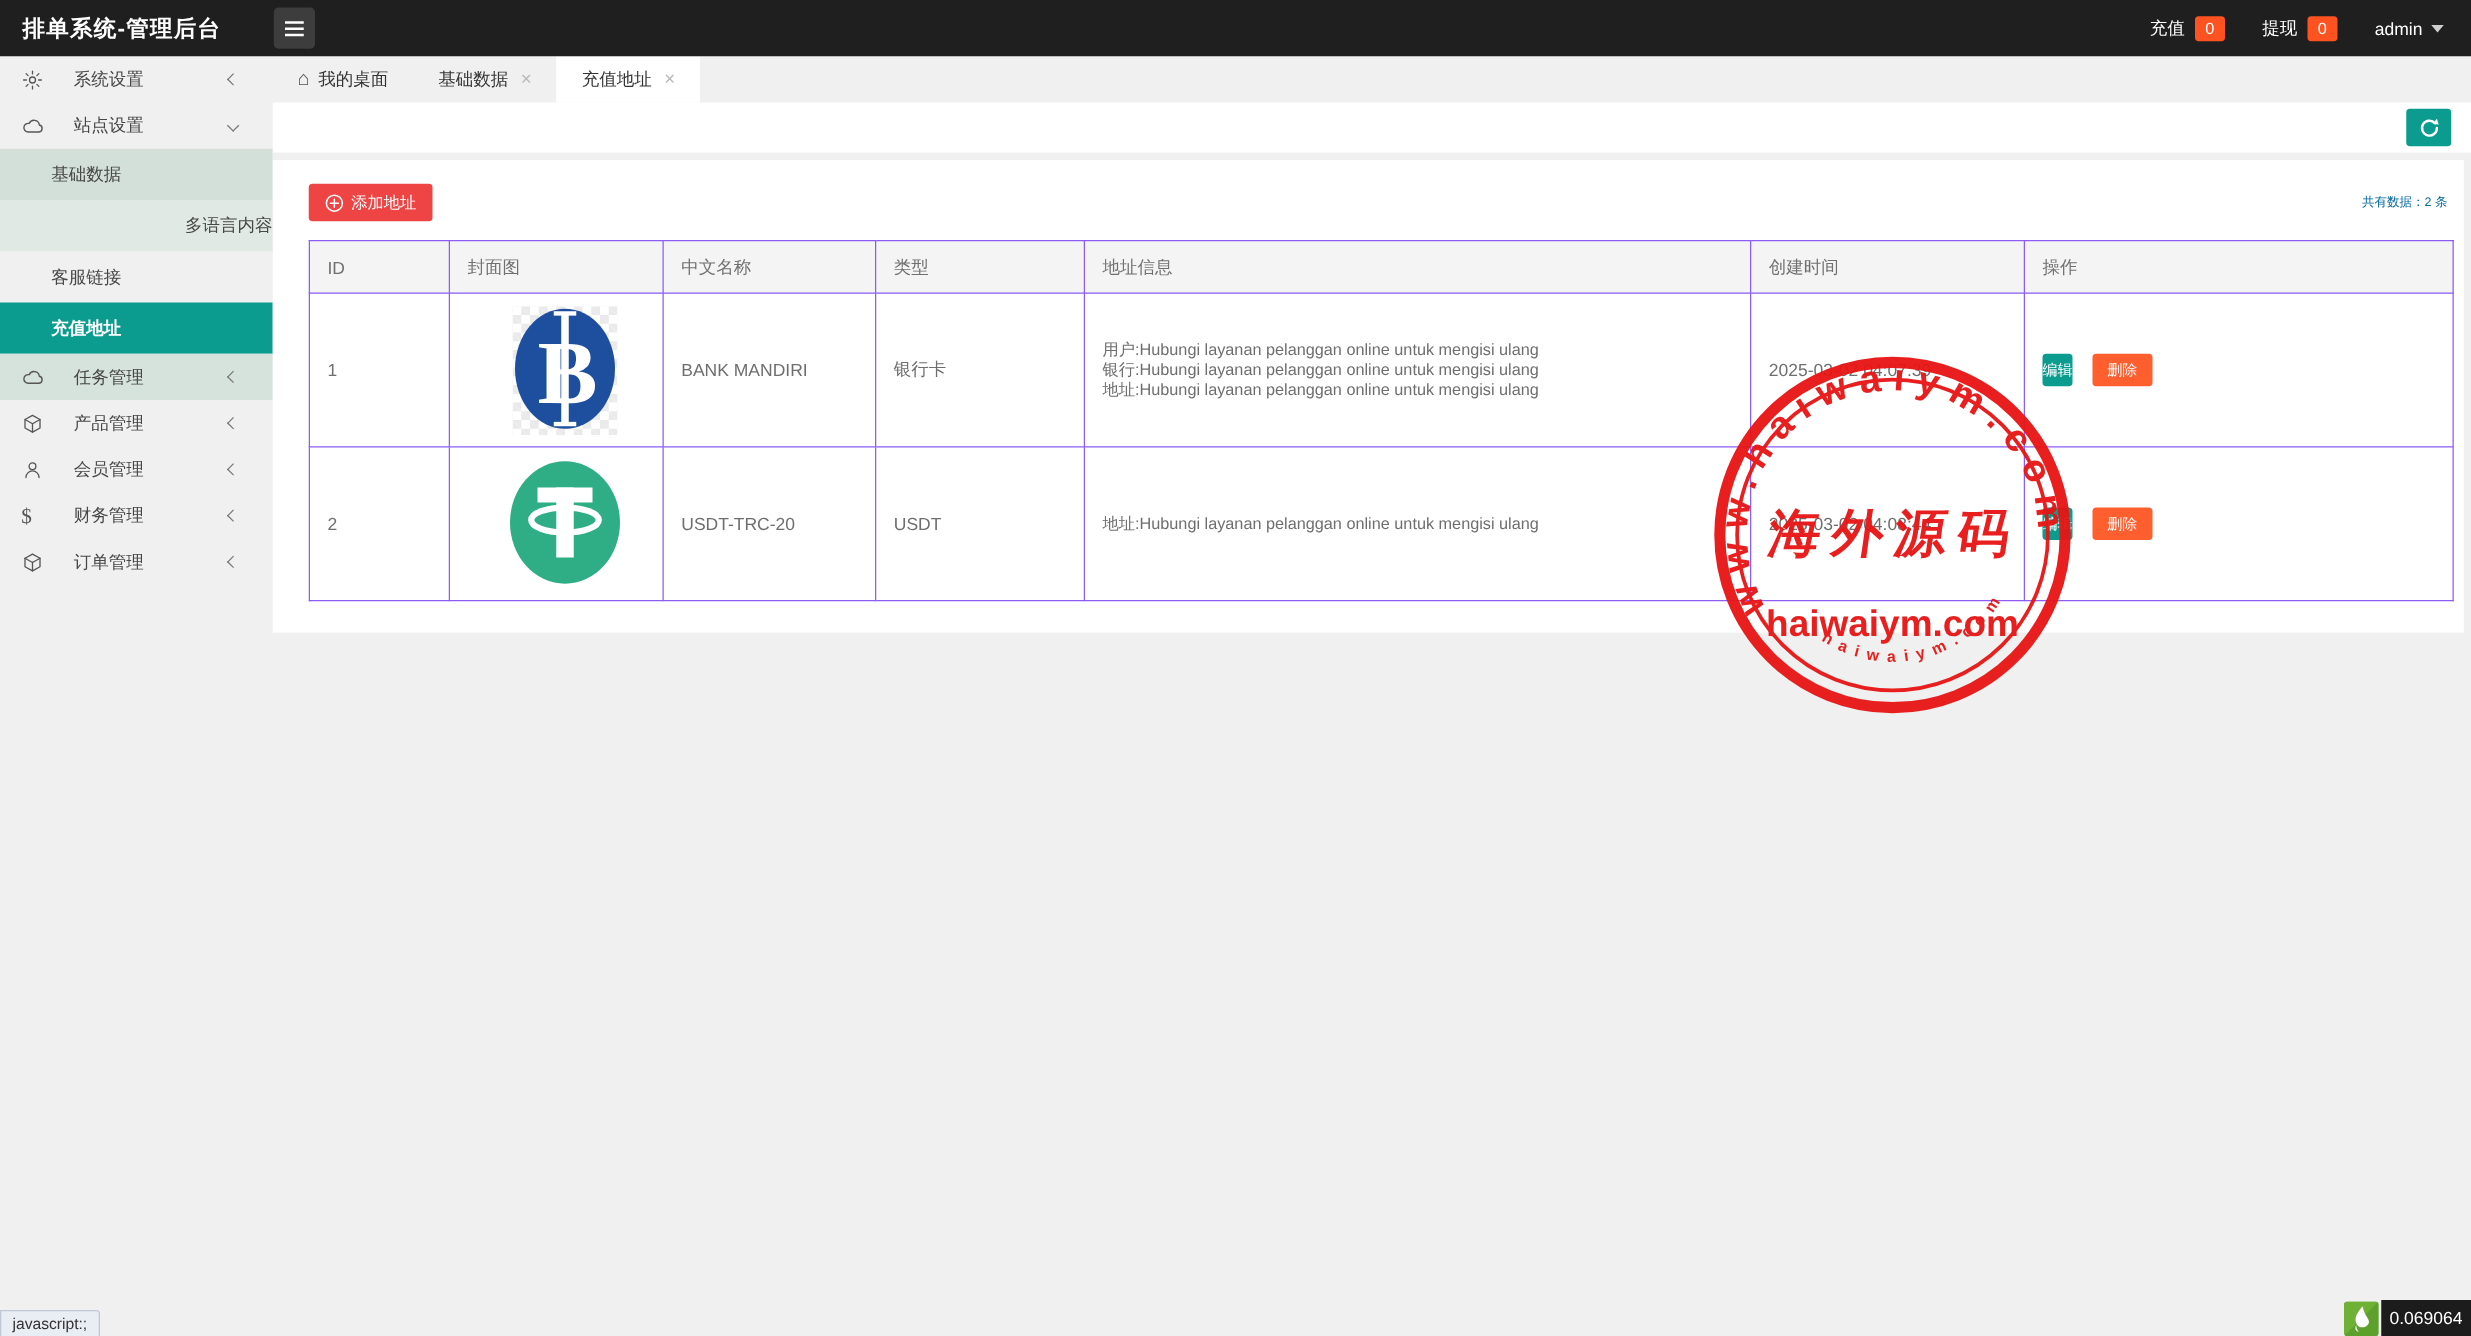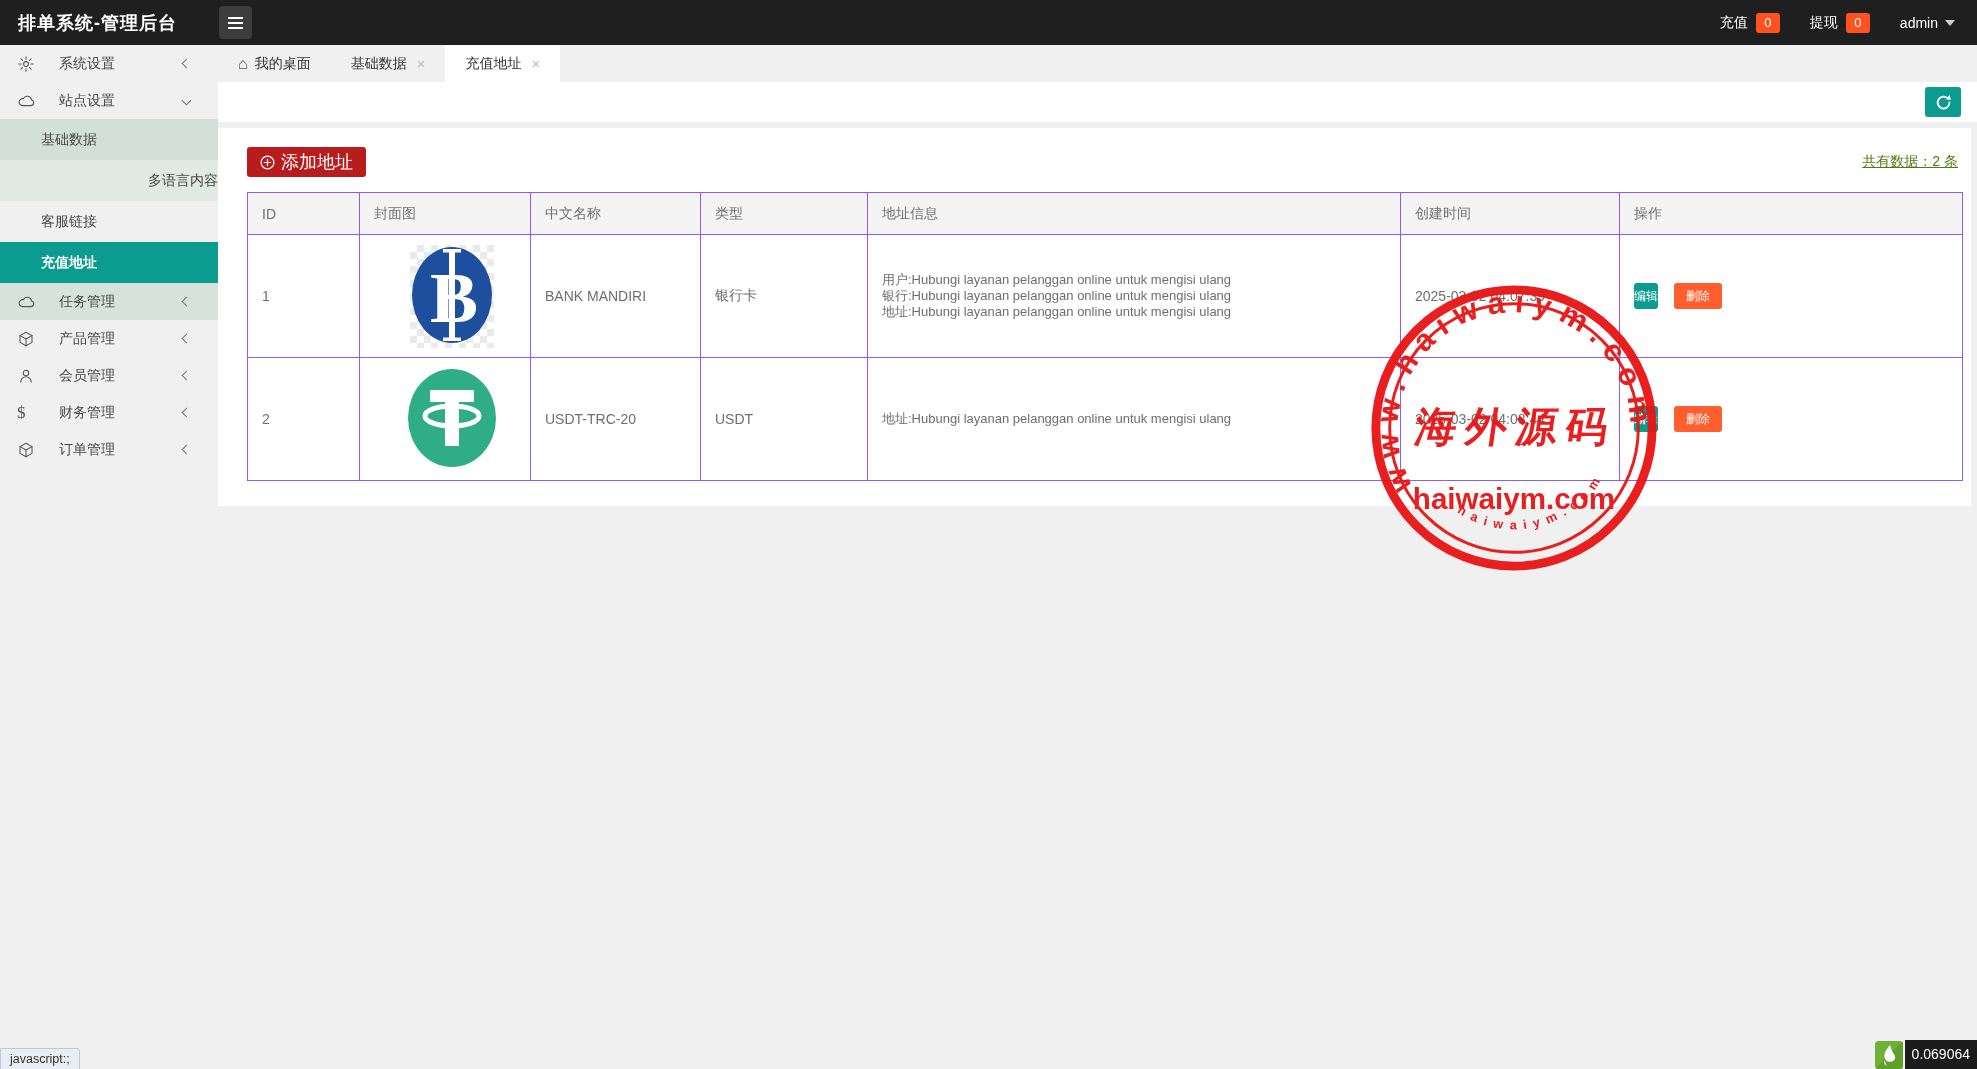--- a/index.html
+++ b/index.html
@@ -43,23 +43,23 @@
   .tabbar { height:37px; background:#f0f0f0; display:flex; align-items:stretch; }
   .tab { display:flex; align-items:center; padding:0 20px; font-size:14px; color:#333; cursor:pointer; }
   .tab .home-icon { font-size:16px; color:#555; margin-right:7px; }
   .tab .tab-close { color:#b9b9b9; margin-left:10px; font-size:15px; cursor:pointer; }
   .tab-active { background:#fff; }
   .filter-strip { height:40px; background:#fff; position:relative; }
   .refresh-btn { position:absolute; right:16px; top:5px; width:36px; height:30px; background:#0b9c8f;
     border:none; border-radius:3px; display:flex; align-items:center; justify-content:center; cursor:pointer; }
   .card { position:absolute; top:83px; left:0; right:6px; height:378px; background:#fff; padding:13px 9px 0 29px; }
   .card-toolbar { height:42px; display:flex; align-items:center; }
-  .add-btn { background:#b91c1c; color:#fff; border:none; border-radius:3px; height:30px; padding:0 13px;
-    font-size:18px; display:flex; align-items:center; gap:6px; cursor:pointer; }
-  .total-count { margin-left:auto; font-size:14px; color:#4d7c0f; padding-right:4px;text-decoration:underline; }
+  .add-btn { background:#ef4444; color:#fff; border:none; border-radius:3px; height:30px; padding:0 13px;
+    font-size:13px; display:flex; align-items:center; gap:6px; cursor:pointer; }
+  .total-count { margin-left:auto; font-size:10px; color:#0369a1; padding-right:4px; }
 
   
   table.grid { border-collapse:collapse; table-layout:fixed; width:1715px; margin-top:9px; }
   table.grid th, table.grid td { border:1px solid #8b5cf6; }
   table.grid th { height:42px; background:#f4f4f4; font-weight:normal; color:#707070; font-size:14px;
     text-align:left; padding-left:14px; }
   table.grid td { height:123px; vertical-align:middle; color:#6e6e6e; font-size:14px; padding-left:14px; }
   td.logo-cell { padding:0; text-align:center; }
   .logo-box { display:inline-block; vertical-align:middle; }
   .checker { background-color:#fff;

